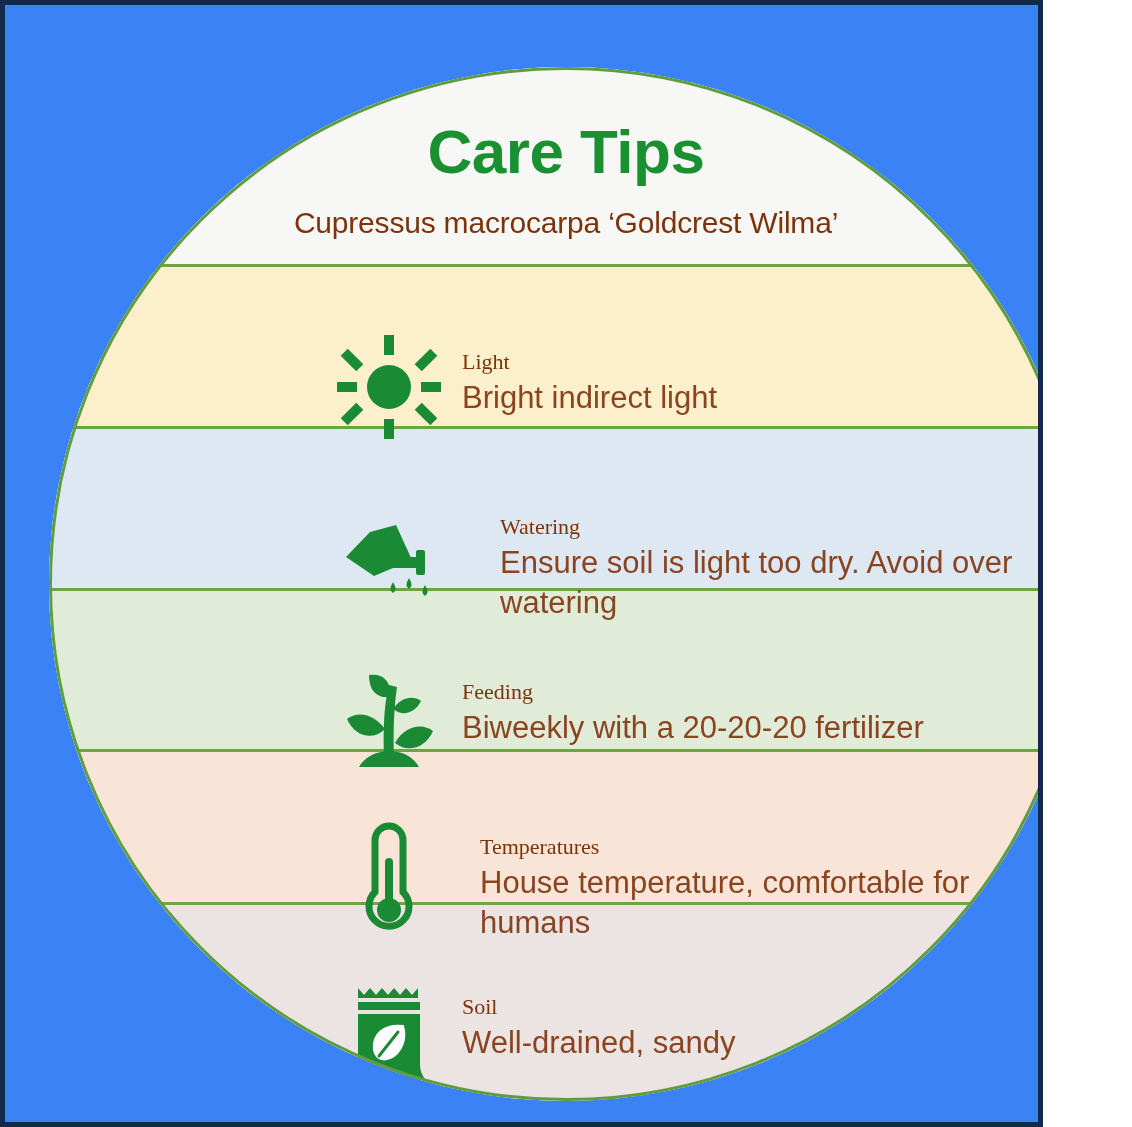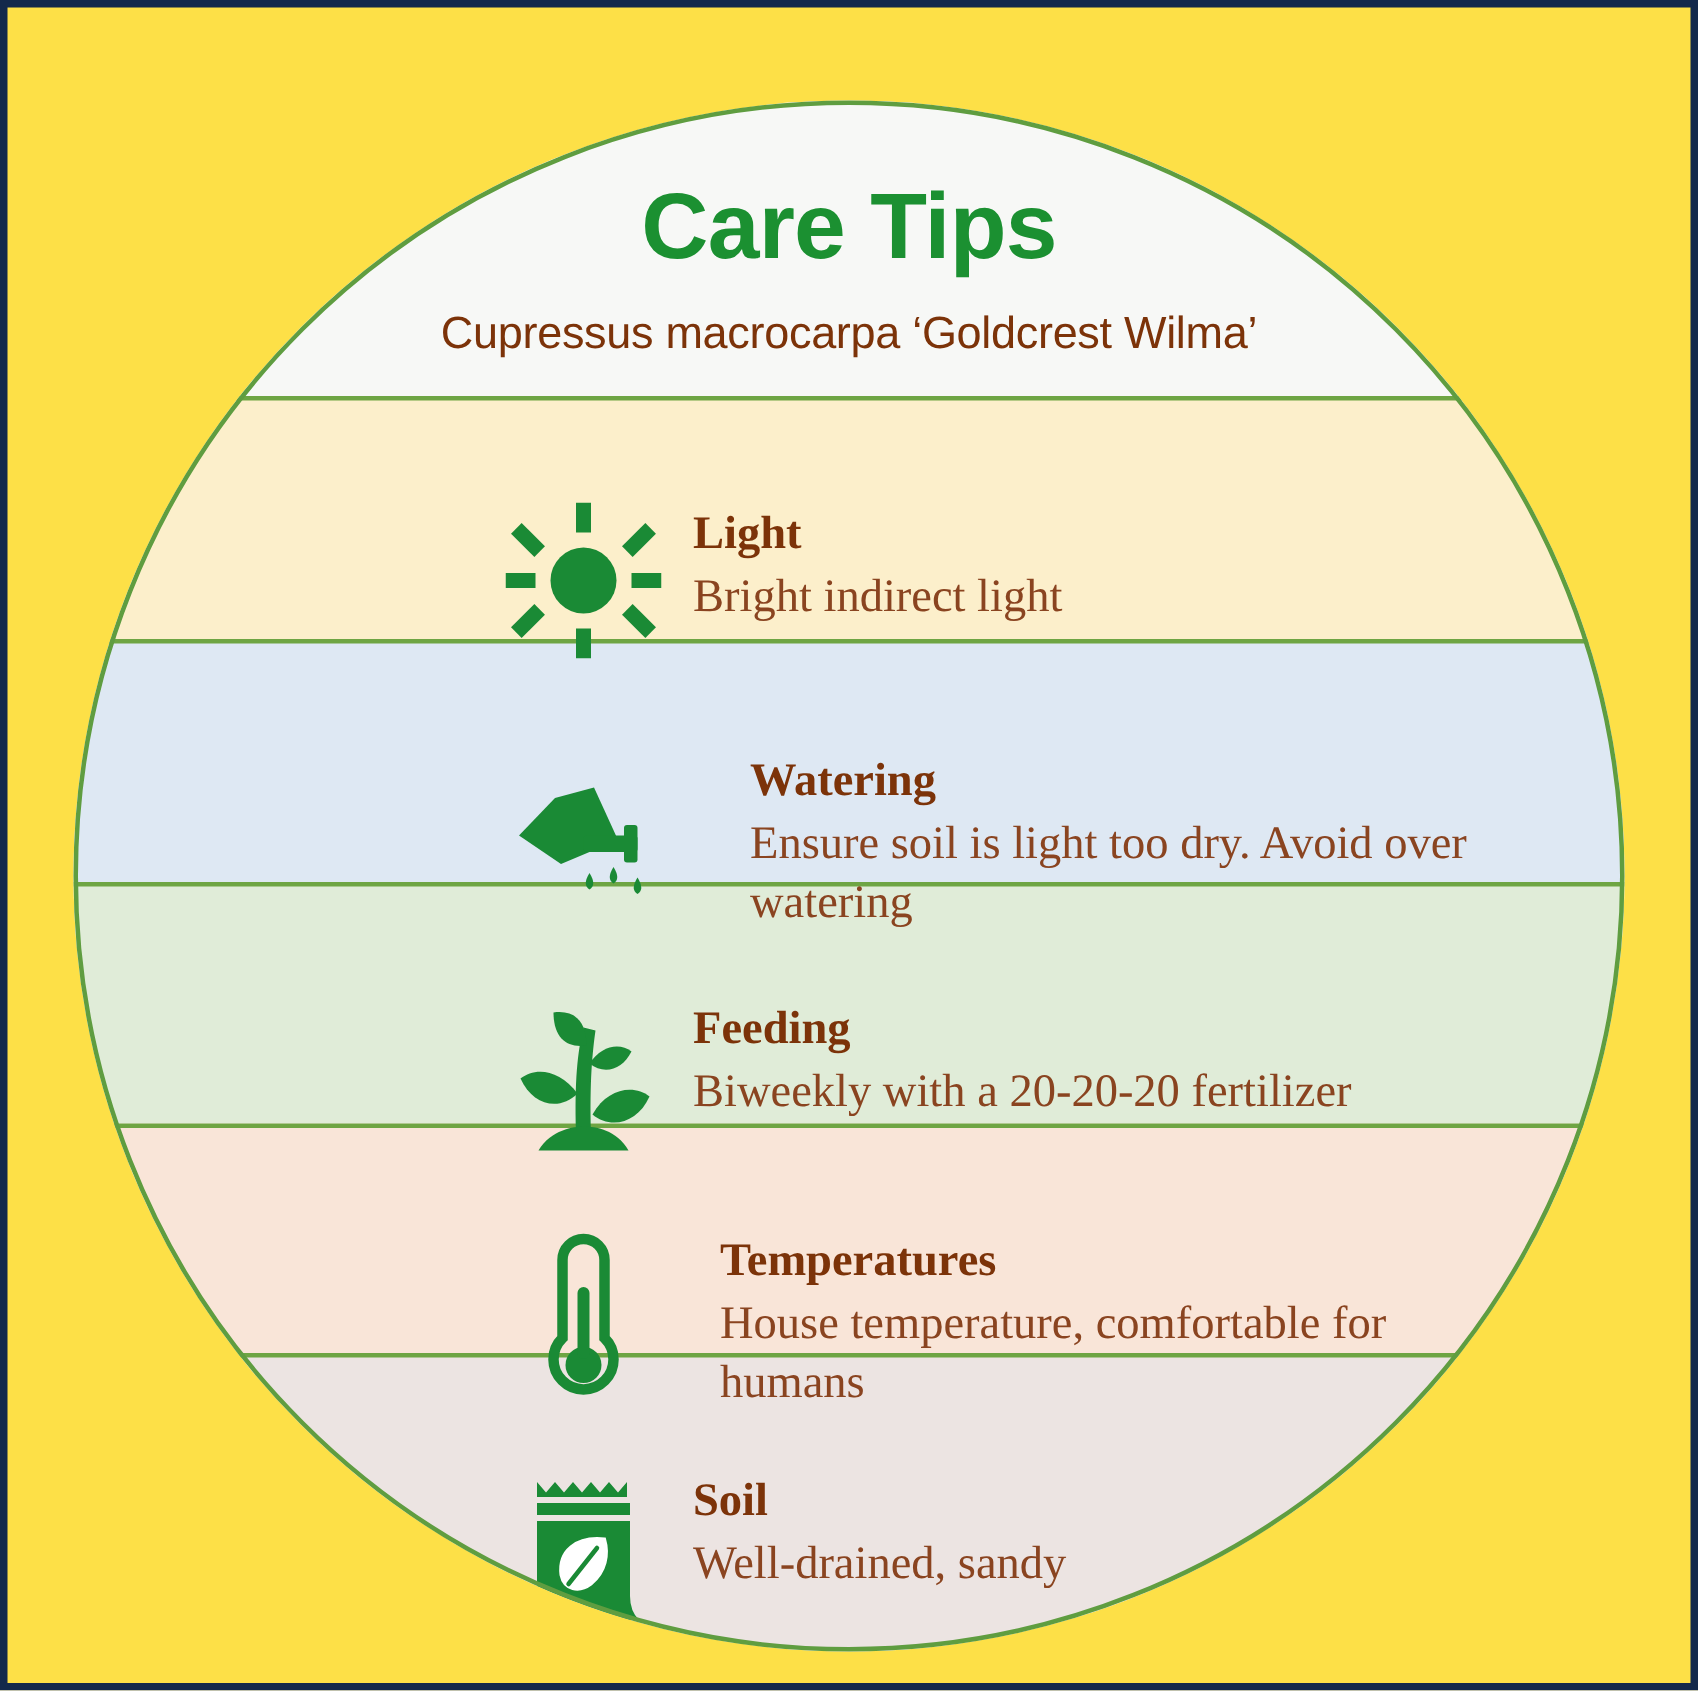--- a/index.html
+++ b/index.html
@@ -5,23 +5,23 @@
   html, body {
     margin: 0;
     padding: 0;
     background: #ffffff;
   }
   body {
     font-family: "Liberation Serif", serif;
   }
   #page {
     position: relative;
-    width: 1132px;
+    width: 1043px;
     height: 1127px;
-    background: #fde047;
+    background: #3b82f6;
     box-sizing: border-box;
     border: 5px solid #13294b;
     overflow: hidden;
     padding-left: 16px;
   }
   #canvas {
     position: absolute;
     left: 0;
     top: 0;
     width: 1132px;
@@ -102,28 +102,28 @@
     flex: 0 0 130px;
     display: flex;
     justify-content: center;
     align-items: center;
   }
   .text-cell {
     padding-left: 8px;
   }
   .row-title {
     font-family: "Liberation Serif", serif;
-    font-weight: bold;
-    font-size: 31px;
+    font-weight: normal;
+    font-size: 22px;
     color: #7c3309;
     line-height: 1.15;
-    margin: 5px 0 4px 0;
+    margin: 17px 0 4px 0;
   }
   .row-desc {
-    font-family: Liberation Serif, serif;
+    font-family: Liberation Sans, sans-serif;
     font-size: 31px;
     color: #8a4420;
     line-height: 1.28;
     margin: 0;
     max-width: 530px;
   }
 
   
   #row-light { left: 275px; top: 265px; }
   #row-light .icon-cell { height: 110px; }

